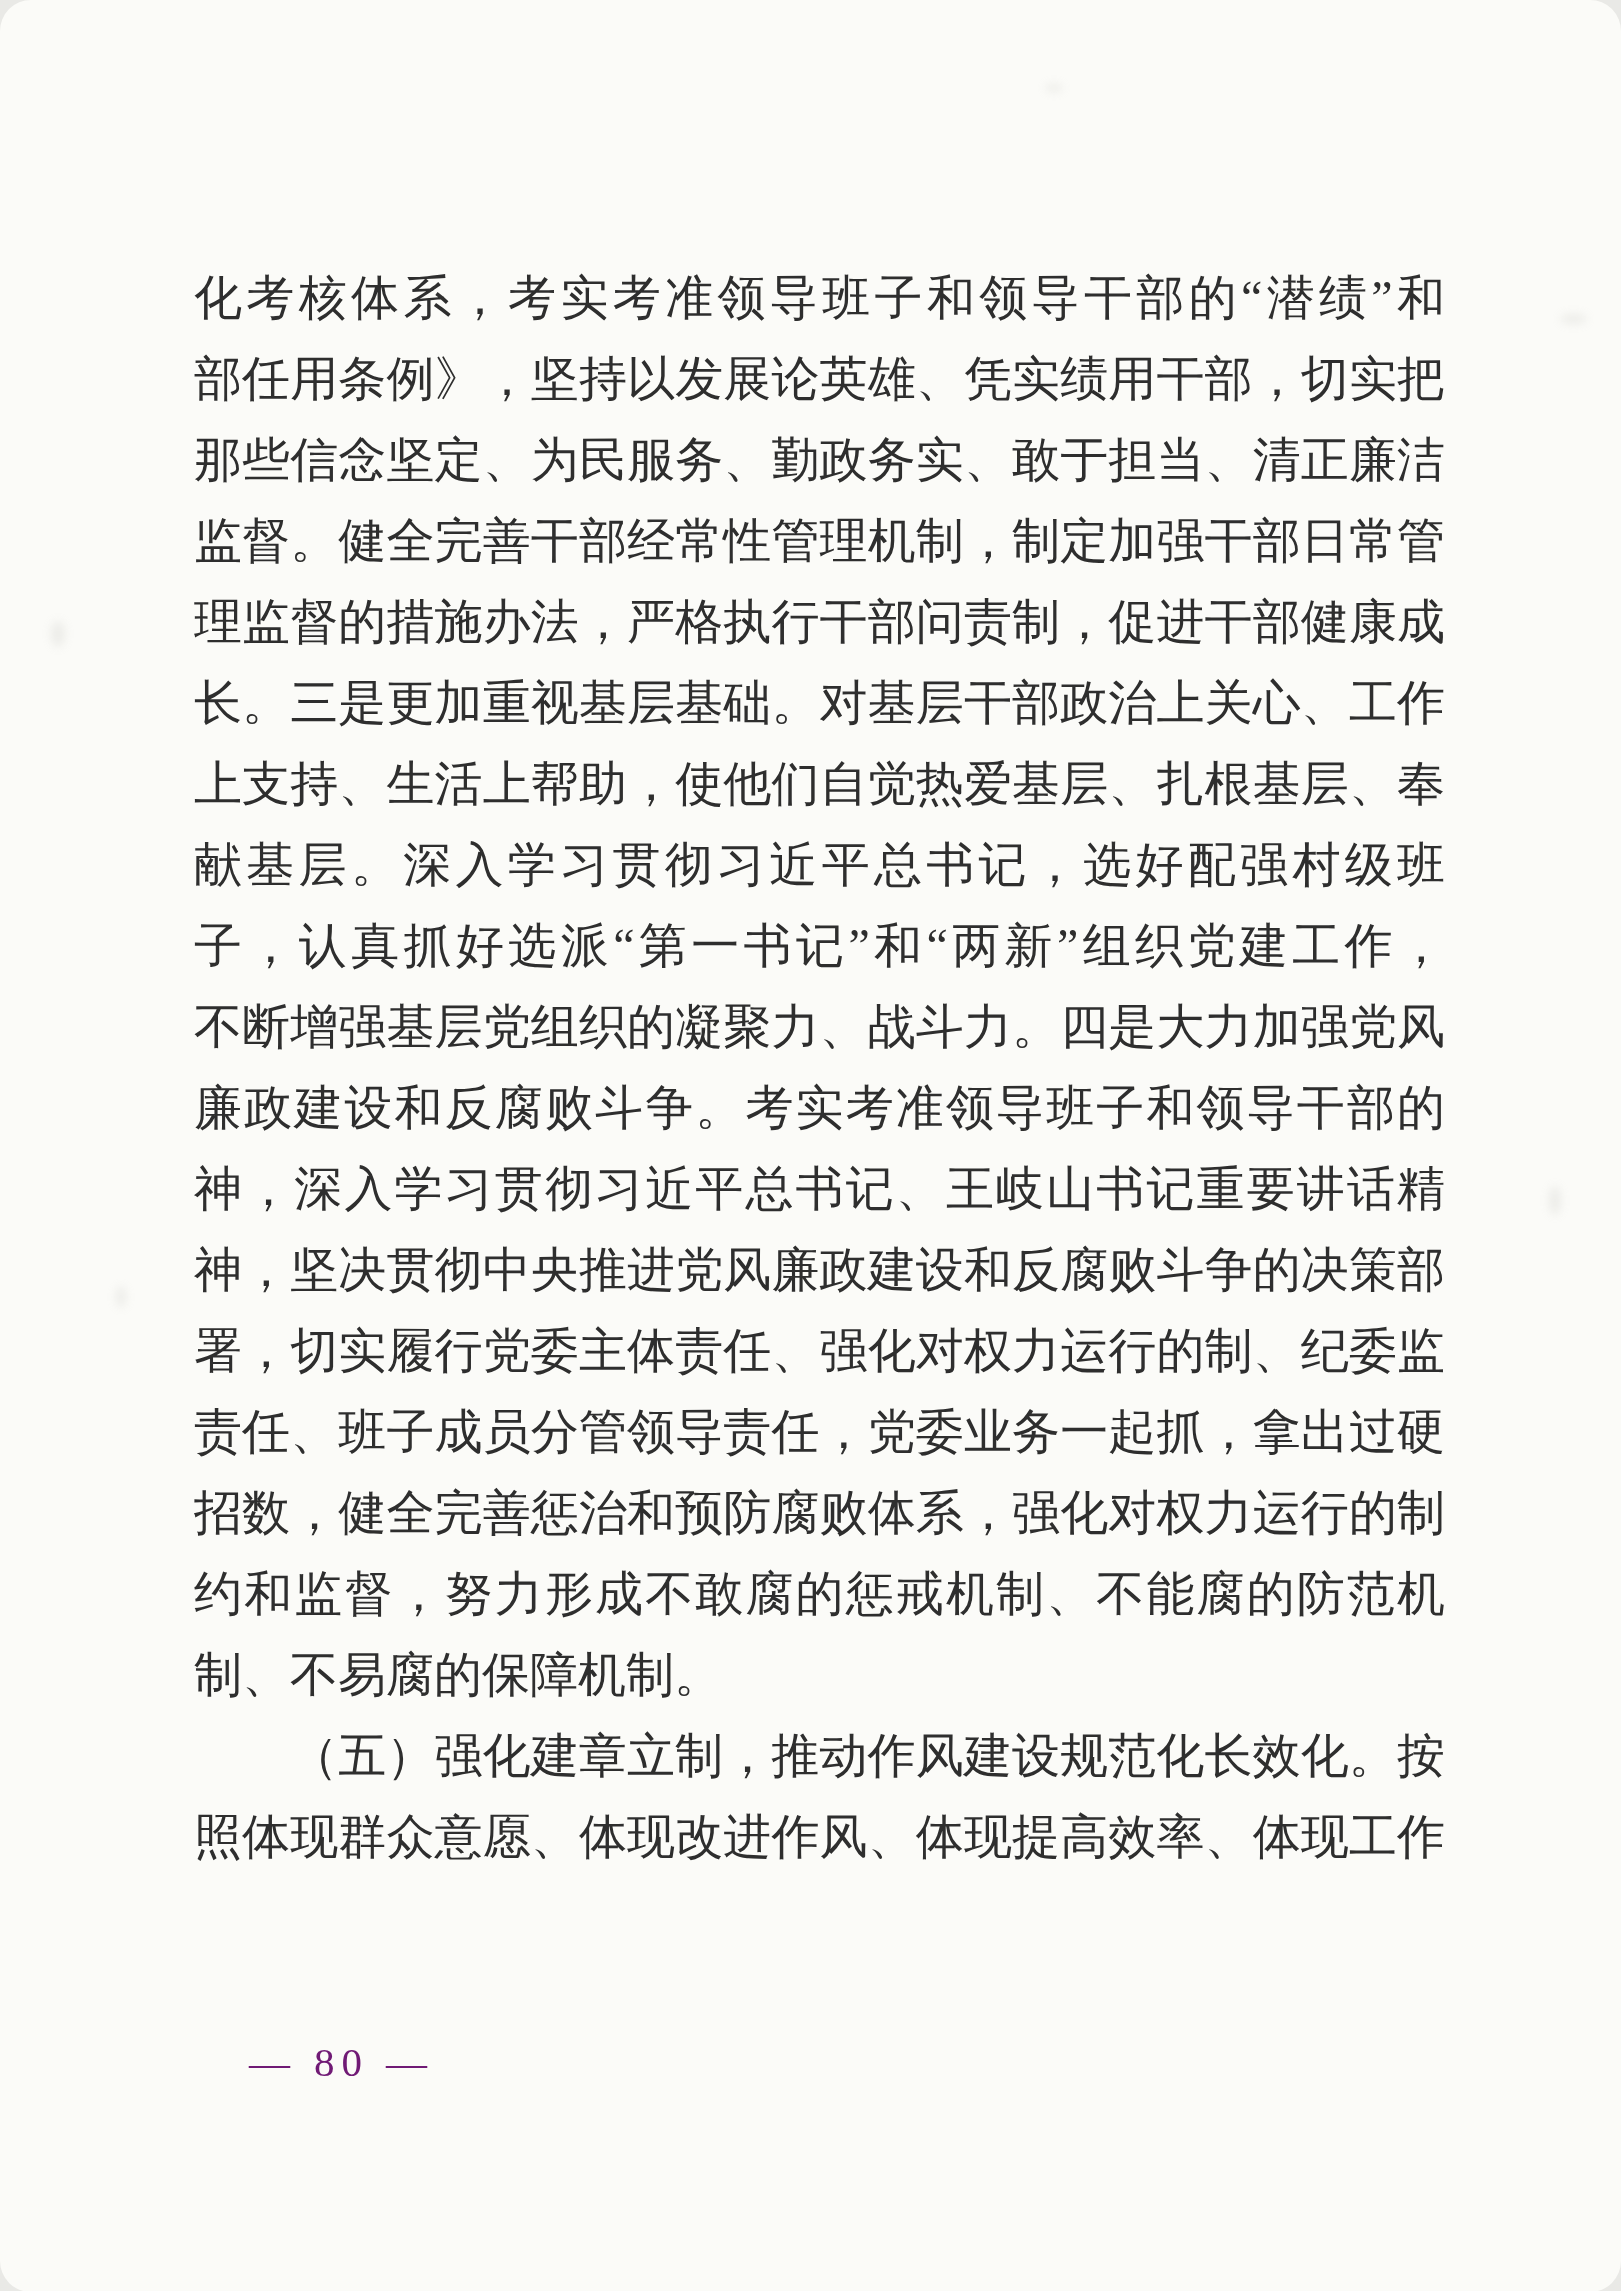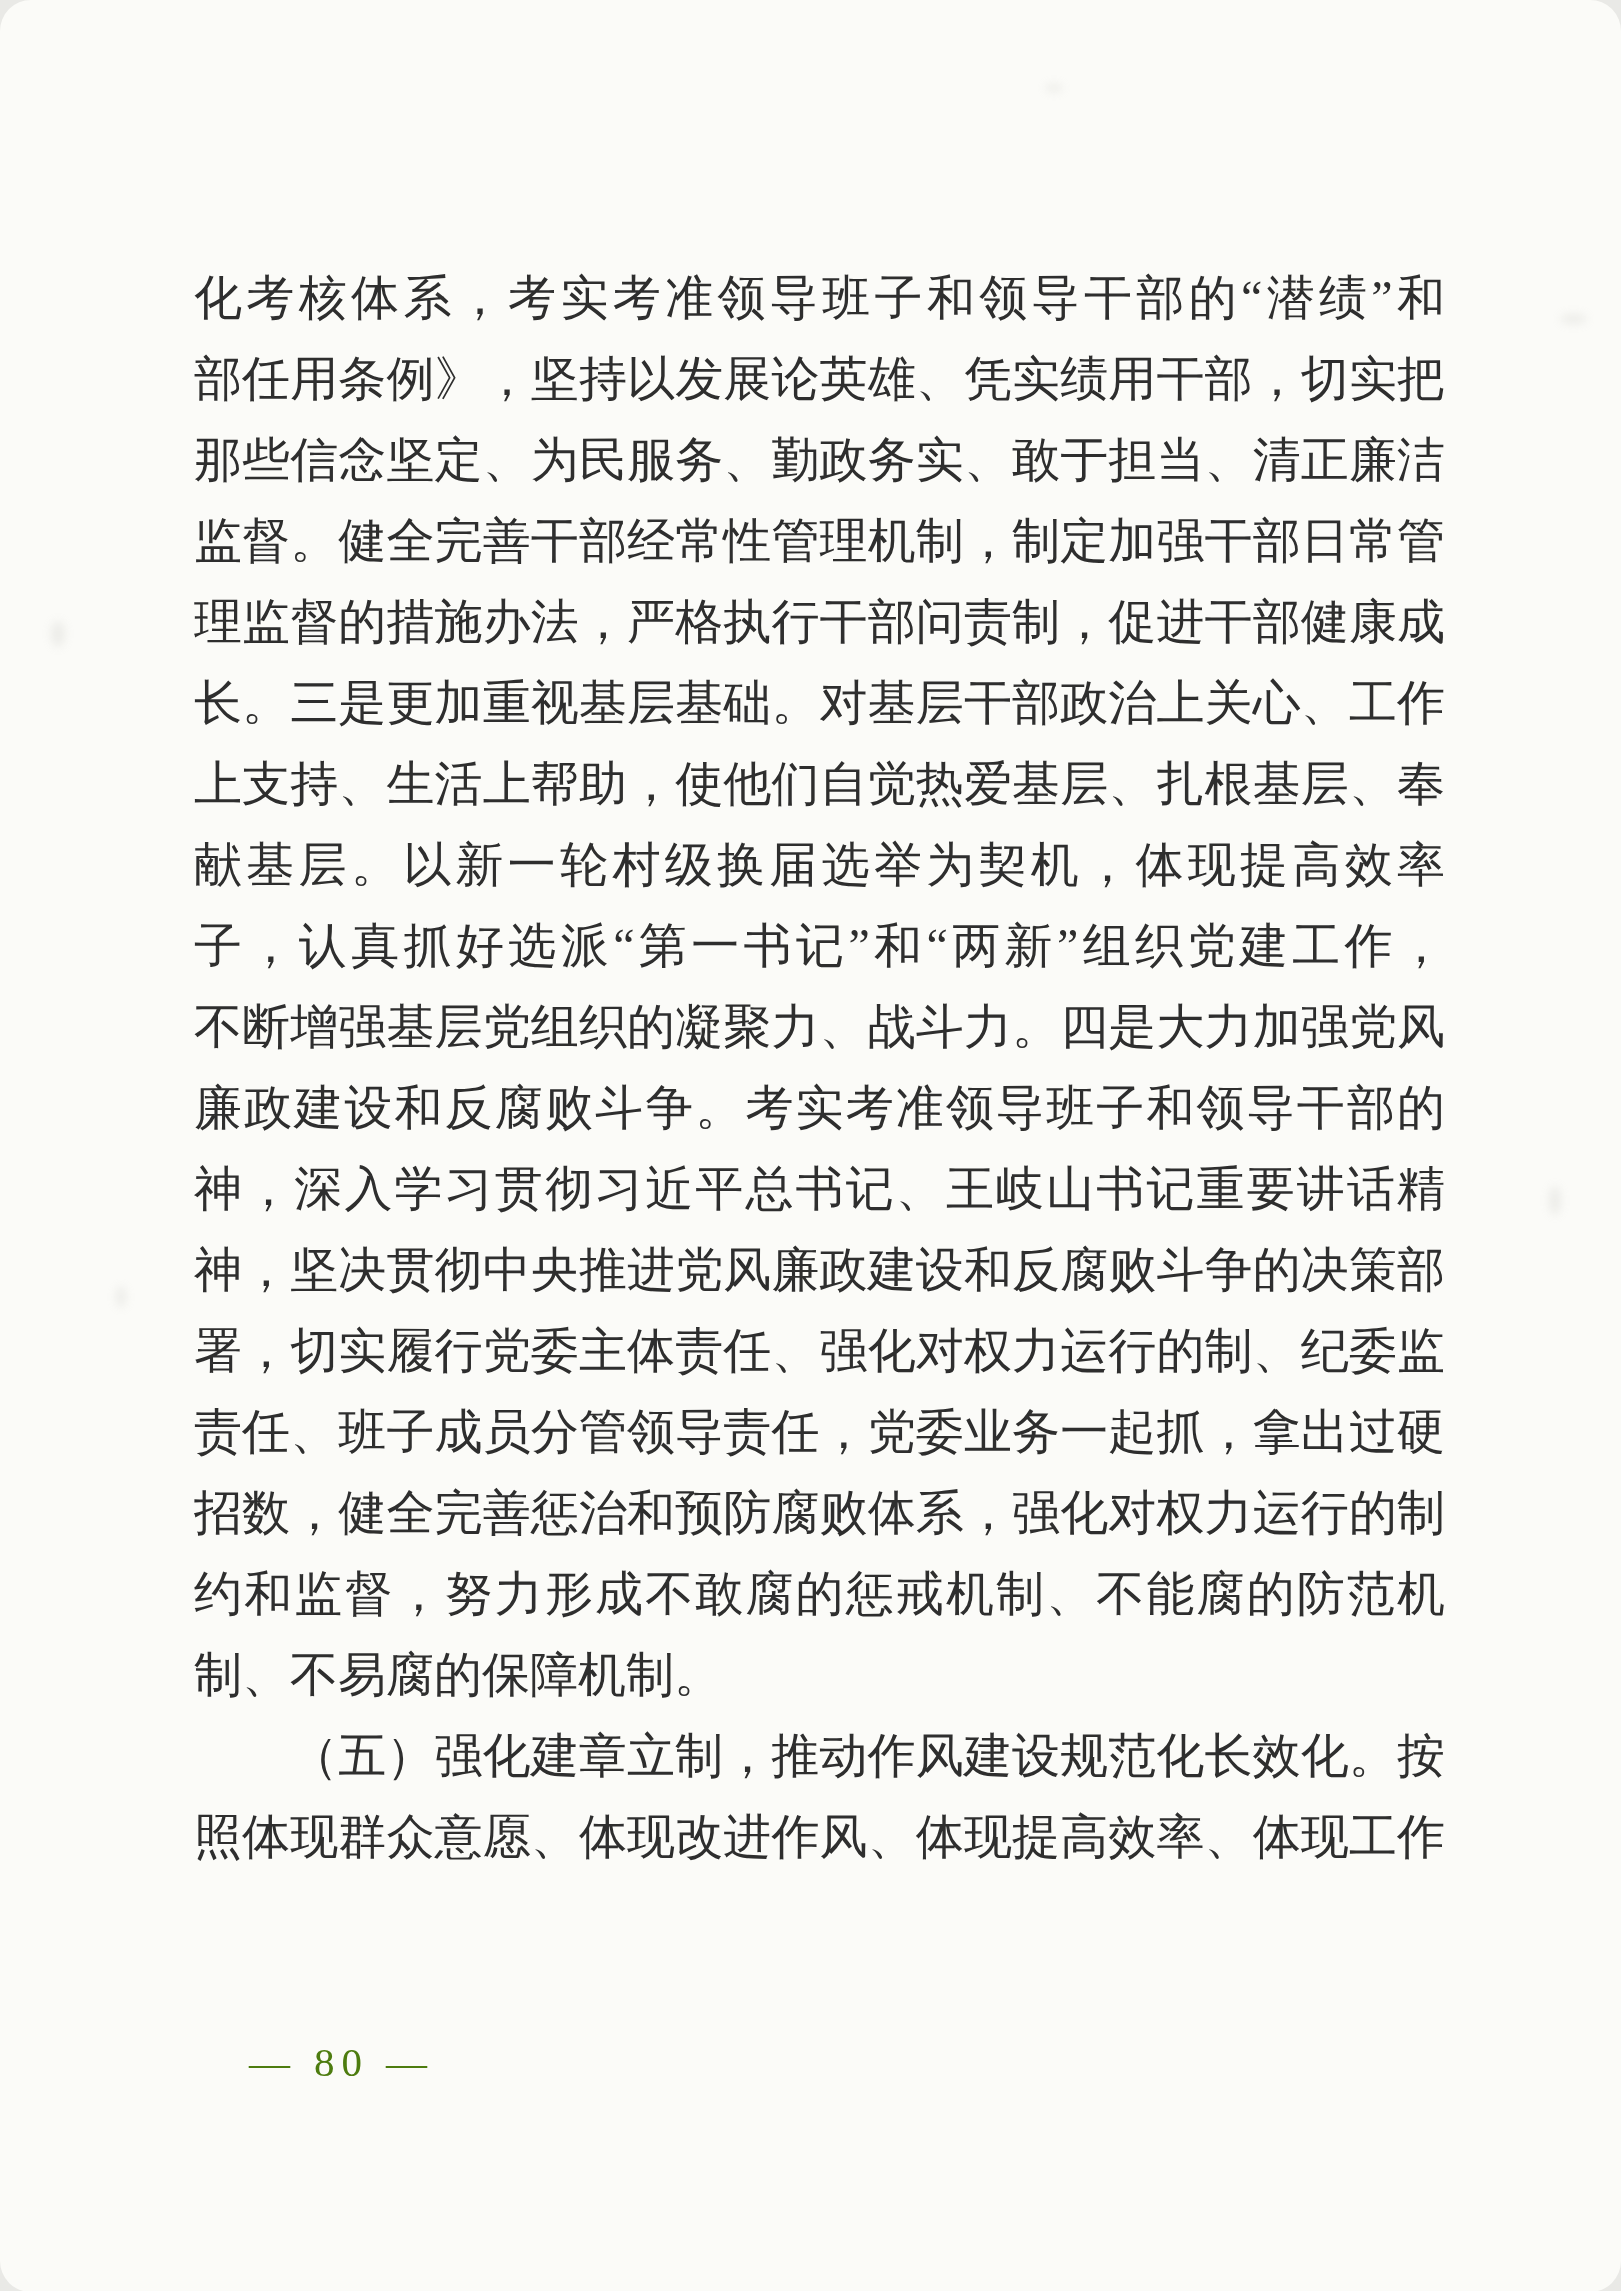--- a/index.html
+++ b/index.html
@@ -47,21 +47,21 @@
   .bold {
     font-weight: normal;
     margin-top: 12px;
   }
   .pagenum {
     position: absolute;
     left: 249px;
     top: 2037px;
     font-size: 41px;
     line-height: 51px;
-    color: #4d7c0f;
+    color: #701a75;
     letter-spacing: 6.9px;
   }
   .smudge {
     position: absolute;
     background: #b9b9b2;
     opacity: 0.22;
     filter: blur(4.9px);
     border-radius: 50%;
   }
   .s1 { left: 1560px; top: 314px; width: 27.4px; height: 9.8px; }
@@ -75,21 +75,21 @@
 
 <div class="page">
   <div class="textblock">
     <div class="line">化考核体系，考实考准领导班子和领导干部的“潜绩”和</div>
     <div class="line">部任用条例》，坚持以发展论英雄、凭实绩用干部，切实把</div>
     <div class="line">那些信念坚定、为民服务、勤政务实、敢于担当、清正廉洁</div>
     <div class="line">监督。健全完善干部经常性管理机制，制定加强干部日常管</div>
     <div class="line">理监督的措施办法，严格执行干部问责制，促进干部健康成</div>
     <div class="line">长。三是更加重视基层基础。对基层干部政治上关心、工作</div>
     <div class="line">上支持、生活上帮助，使他们自觉热爱基层、扎根基层、奉</div>
-    <div class="line">献基层。以新一轮村级换届选举为契机，体现提高效率</div>
+    <div class="line">献基层。深入学习贯彻习近平总书记，选好配强村级班</div>
     <div class="line">子，认真抓好选派“第一书记”和“两新”组织党建工作，</div>
     <div class="line">不断增强基层党组织的凝聚力、战斗力。四是大力加强党风</div>
     <div class="line">廉政建设和反腐败斗争。考实考准领导班子和领导干部的</div>
     <div class="line">神，深入学习贯彻习近平总书记、王岐山书记重要讲话精</div>
     <div class="line">神，坚决贯彻中央推进党风廉政建设和反腐败斗争的决策部</div>
     <div class="line">署，切实履行党委主体责任、强化对权力运行的制、纪委监督</div>
     <div class="line">责任、班子成员分管领导责任，党委业务一起抓，拿出过硬</div>
     <div class="line">招数，健全完善惩治和预防腐败体系，强化对权力运行的制</div>
     <div class="line">约和监督，努力形成不敢腐的惩戒机制、不能腐的防范机</div>
     <div class="line short">制、不易腐的保障机制。</div>

